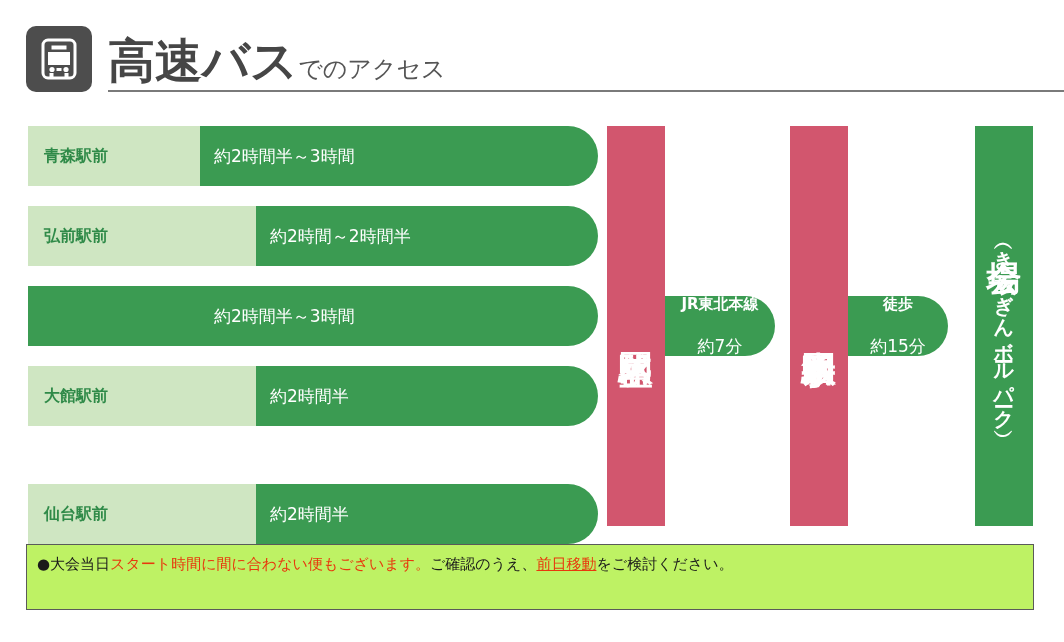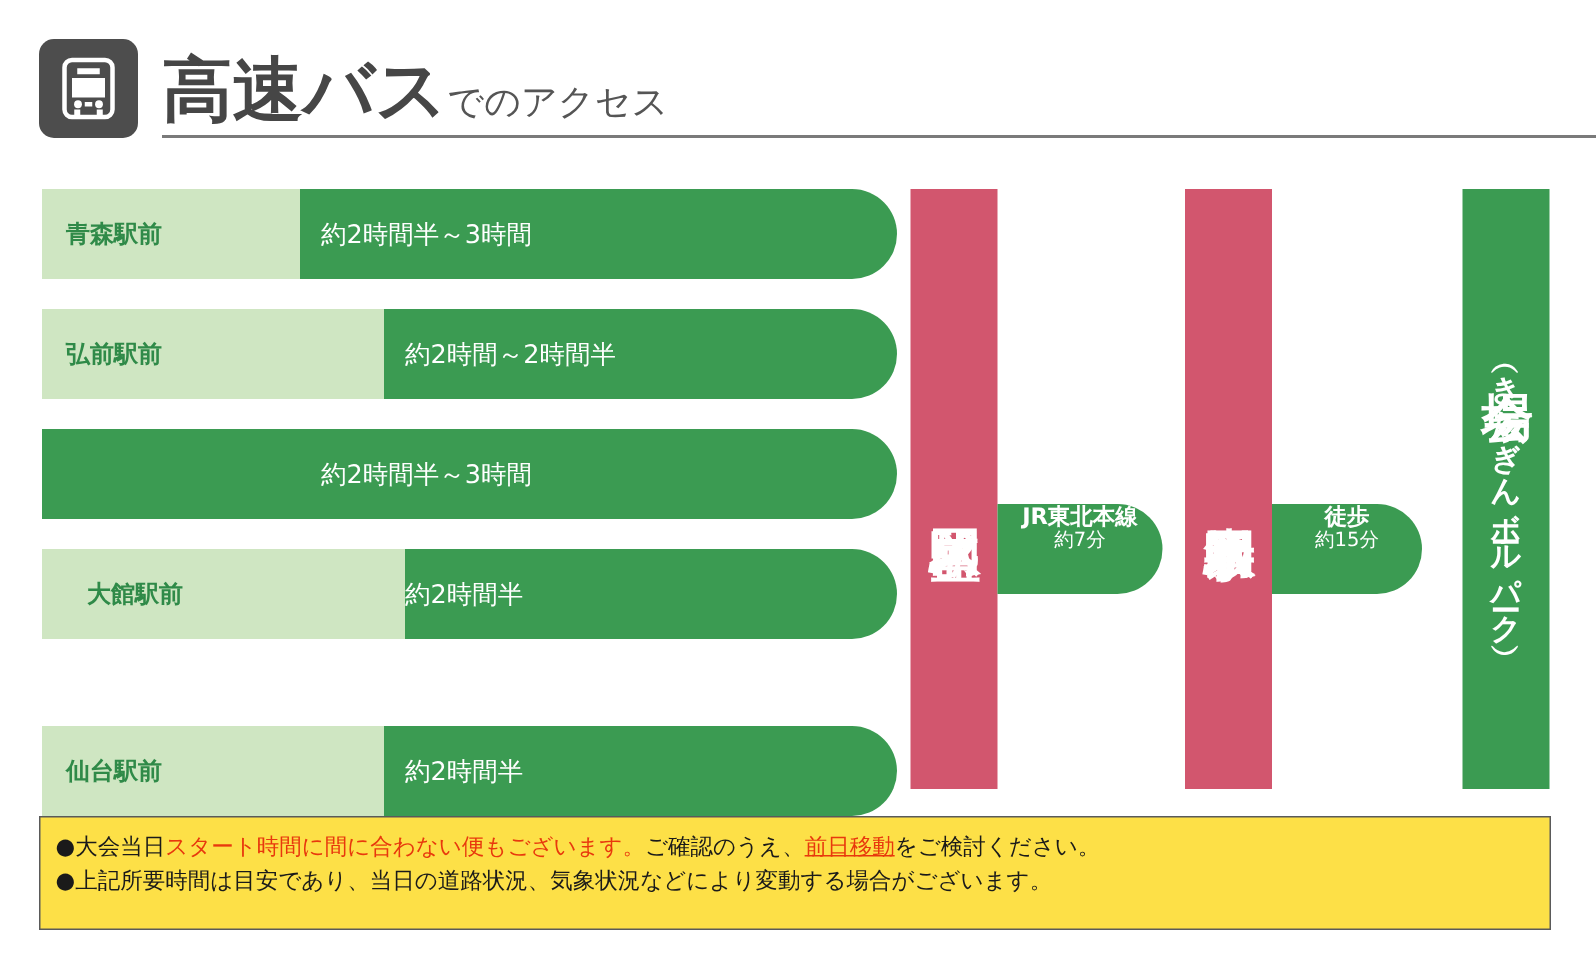--- a/index.html
+++ b/index.html
@@ -162,47 +162,46 @@
 
   
   .connector {
     position: absolute;
     height: 60px;
     background: #3b9b52;
     border-radius: 0 30px 30px 0;
     display: flex;
     flex-direction: column;
     align-items: center;
-    justify-content: flex-start;
+    justify-content: space-between;
     color: #ffffff;
-    margin-top: 40px;
   }
   .connector .c-mode {
     font-size: 15px;
     font-weight: bold;
     line-height: 1.15;
     white-space: nowrap;
   }
   .connector .c-time {
-    font-size: 13px;
+    font-size: 17px;
     font-weight: normal;
     line-height: 1.2;
     white-space: nowrap;
   }
 
   
   #notes {
     position: absolute;
     left: 26px;
     top: 544px;
     width: 1008px;
-    height: 76px;
+    height: 66px;
     border: 1px solid #5a5a5a;
     box-sizing: border-box;
-    background: #fde047;
+    background: #bef264;
     padding: 8px 0 0 10px;
   }
   .note-line {
     font-size: 15px;
     color: #1a1a1a;
     line-height: 1.55;
     white-space: nowrap;
   }
   .red { color: #e8380d; }
   .red-ul { color: #e8380d; text-decoration: underline; text-decoration-color: #e8380d; }
@@ -252,21 +251,21 @@
     <div class="bar-time" style="left:242px;">約2時間～2時間半</div>
   </div>
 
   <div class="bus-row" style="top:160px;">
     <div class="bar"></div>
     <div class="bar-time" style="left:186px;">約2時間半～3時間</div>
   </div>
 
   <div class="bus-row" style="top:240px;">
     <div class="bar"></div>
-    <div class="bar-label" style="width:228px;padding-left:14px;">
+    <div class="bar-label" style="width:228px;">
       <span>大館駅前</span>
     </div>
     <div class="bar-time" style="left:242px;">約2時間半</div>
   </div>
 
   <div class="bus-row" style="top:320px;margin-top:38px;">
     <div class="bar"></div>
     <div class="bar-label" style="width:228px;">
       <span>仙台駅前</span>
     </div>
@@ -292,14 +291,13 @@
   </div>
 
   <div class="station-col green" style="left:975px;">
     <span class="vtext-group"><span class="v-main">会場</span><span class="v-paren">（きたぎんボールパーク）</span></span>
   </div>
 
 </div>
 
 <div id="notes">
   <div class="note-line"><span>●</span><span>大会当日</span><span class="red">スタート時間に間に合わない便もございます。</span><span>ご確認のうえ、</span><span class="red-ul">前日移動</span><span>をご検討ください。</span></div>
-  <div class="note-line"><span>●</span><span>上記所要時間は目安であり、当日の道路状況、気象状況などにより変動する場合がございます。</span></div>
 </div>
 
 </body></html>

